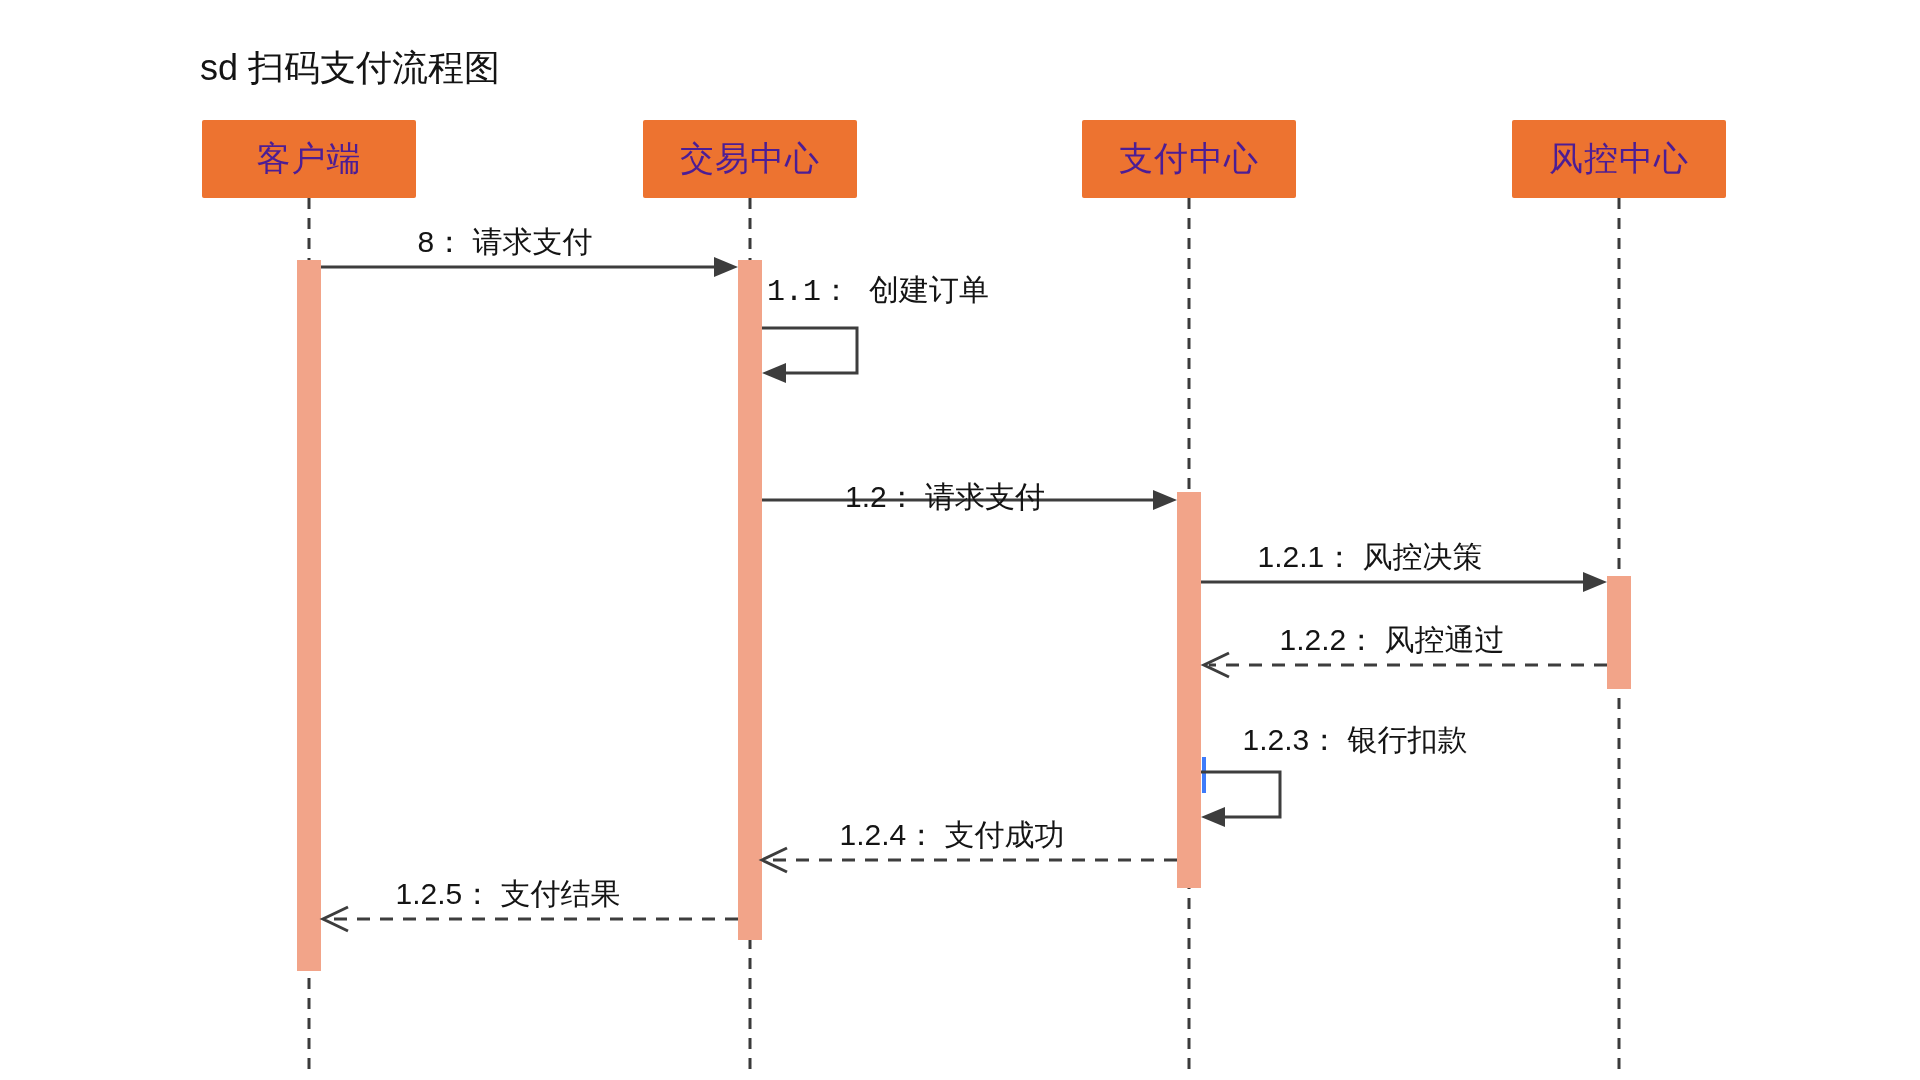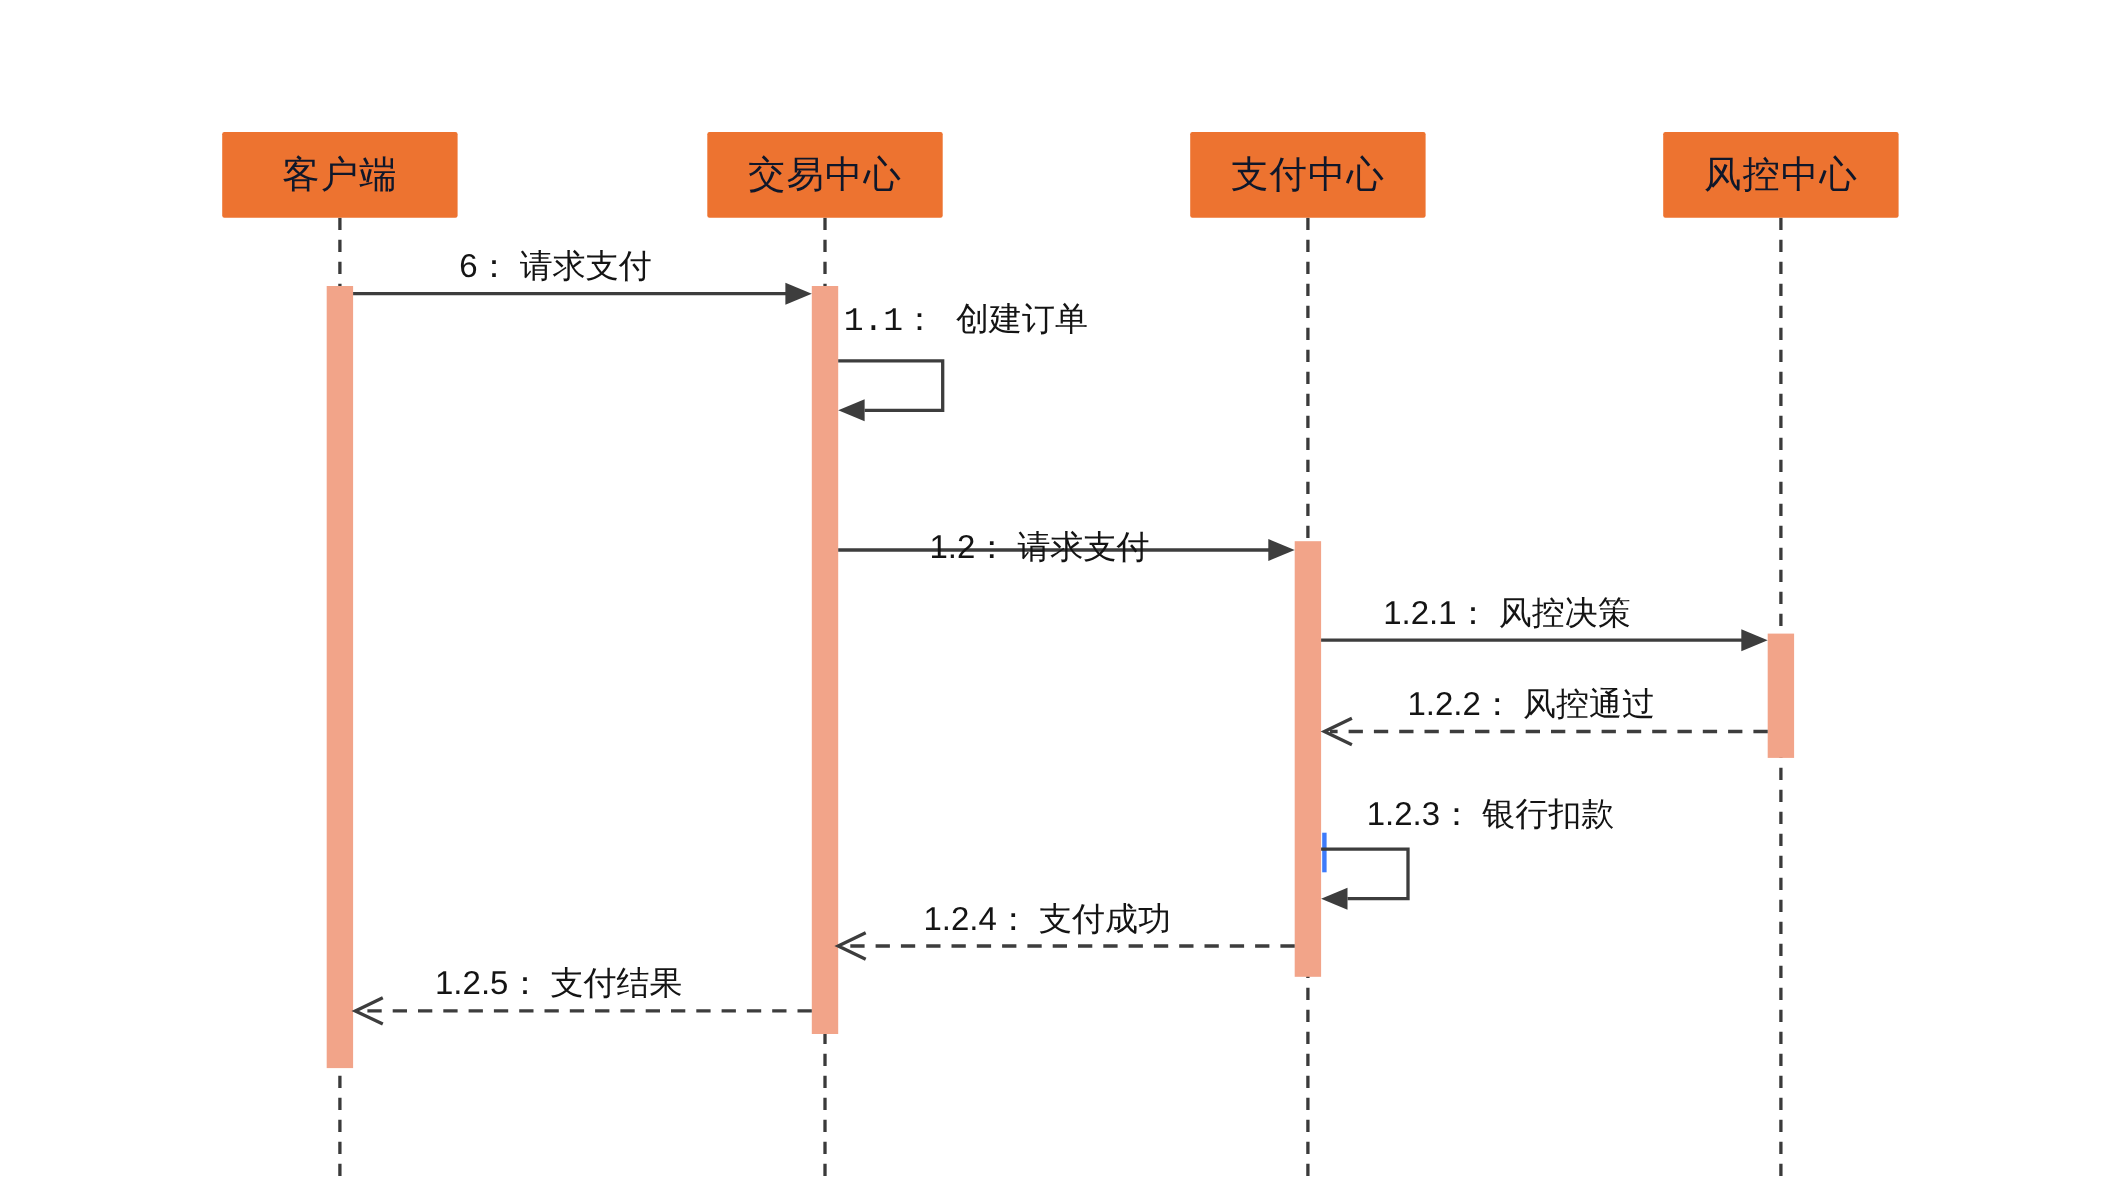--- a/index.html
+++ b/index.html
@@ -34,21 +34,21 @@
     top: 120px;
     width: 214px;
     height: 78px;
     background: #ED7330;
     border-radius: 2px;
     display: flex;
     align-items: center;
     justify-content: center;
   }
   .actor-box span {
-    color: #0f172a;
+    color: #4c1d95;
     font-size: 34px;
     font-weight: 500;
     letter-spacing: 1px;
     white-space: nowrap;
   }
   .msg-label {
     position: absolute;
     transform: translateX(-50%);
     font-size: 30px;
     font-weight: 500;
@@ -134,35 +134,36 @@
       <line class="msg-line dashed" x1="1177" y1="860" x2="768" y2="860"></line>
       <path class="msg-head-open" d="M787 848 L762 860 L787 872"></path>
     </g>
 
     <g>
       <line class="msg-line dashed" x1="738" y1="919" x2="329" y2="919"></line>
       <path class="msg-head-open" d="M348 907 L323 919 L348 931"></path>
     </g>
   </svg>
 
+  <div class="diagram-title">sd 扫码支付流程图</div>
 
   <div class="actor-box" style="left:202px;">
     <span>客户端</span>
   </div>
   <div class="actor-box" style="left:643px;">
     <span>交易中心</span>
   </div>
   <div class="actor-box" style="left:1082px;">
     <span>支付中心</span>
   </div>
   <div class="actor-box" style="left:1512px;">
     <span>风控中心</span>
   </div>
 
-  <div class="msg-label" style="left:505px;  top:222px;">6： 请求支付</div>
+  <div class="msg-label" style="left:505px;  top:222px;">8： 请求支付</div>
   <div class="msg-label" style="left:878px;  top:270px;font-family:Liberation Mono, monospace;">1.1： 创建订单</div>
   <div class="msg-label" style="left:945px;  top:477px;">1.2： 请求支付</div>
   <div class="msg-label" style="left:1370px; top:537px;">1.2.1： 风控决策</div>
   <div class="msg-label" style="left:1392px; top:620px;text-align:right;">1.2.2： 风控通过</div>
   <div class="msg-label" style="left:1355px; top:720px;">1.2.3： 银行扣款</div>
   <div class="msg-label" style="left:952px;  top:815px;">1.2.4： 支付成功</div>
   <div class="msg-label" style="left:508px;  top:874px;">1.2.5： 支付结果</div>
 
 </div>
 

